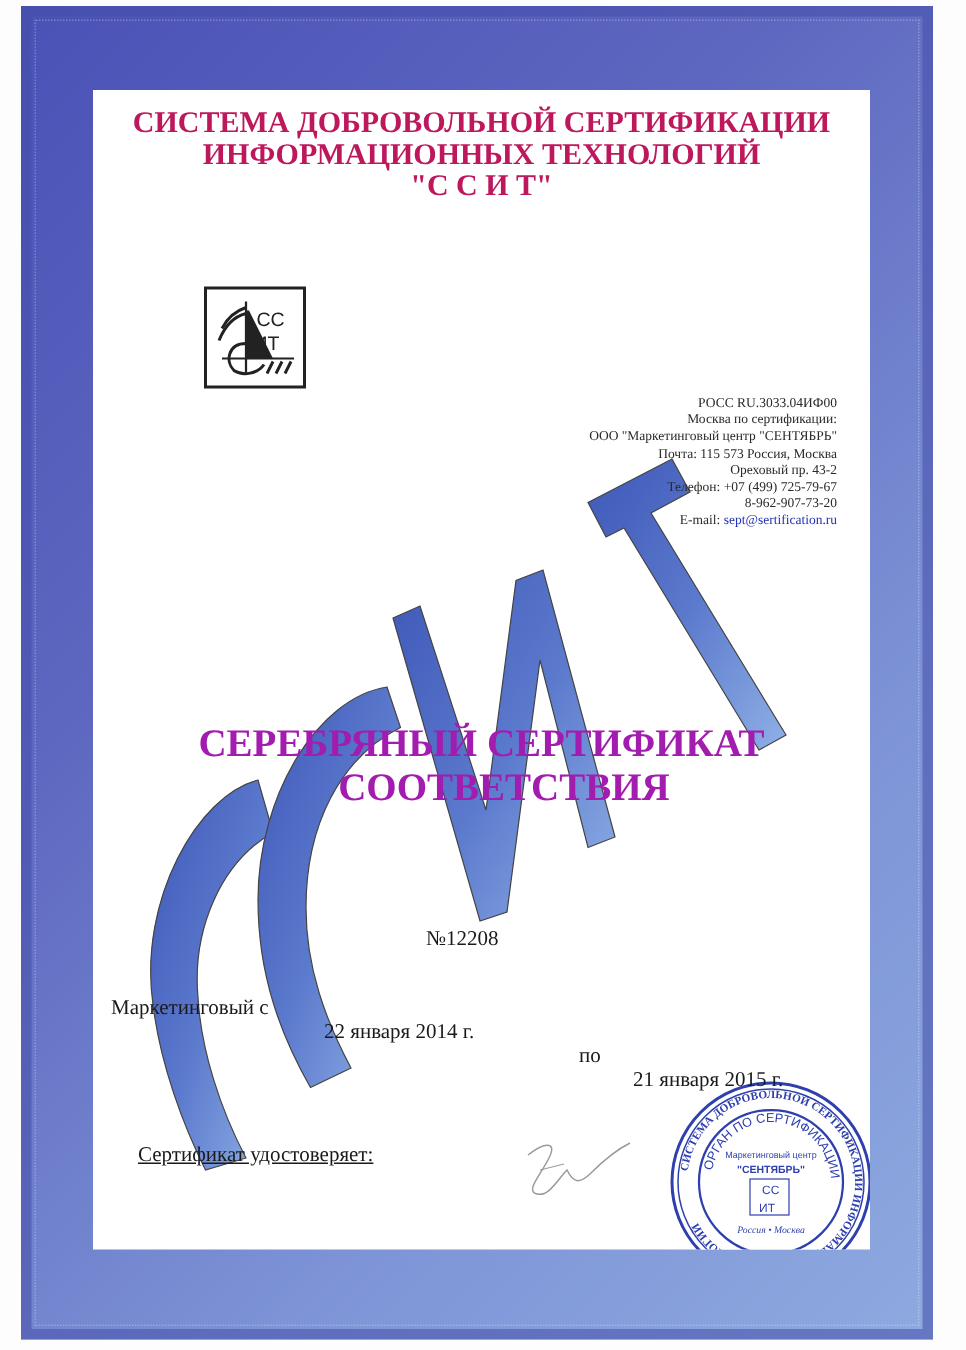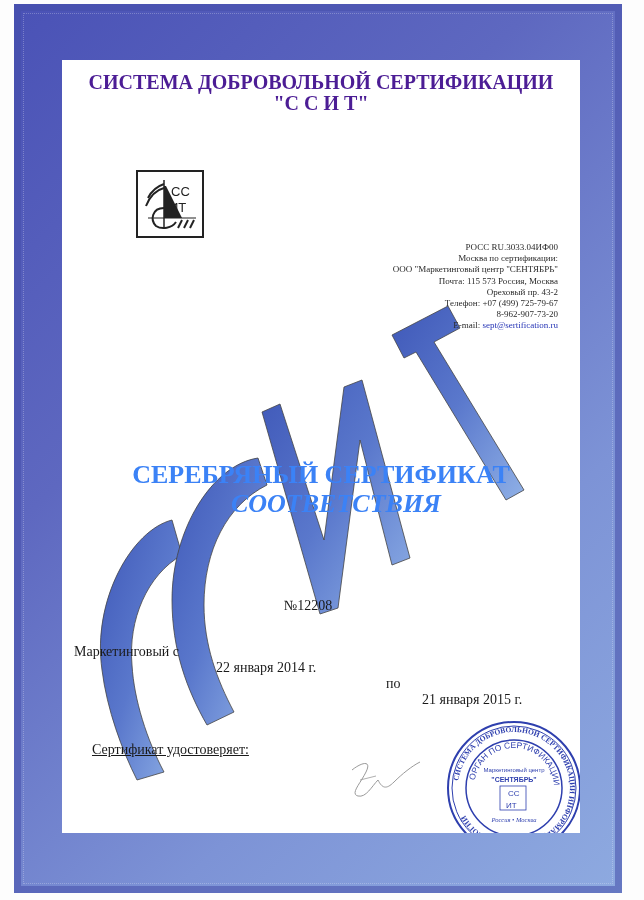--- a/index.html
+++ b/index.html
@@ -42,44 +42,44 @@
 
     
     .watermark { position: absolute; left: 0; top: 0; width: 518px; height: 773px; pointer-events: none; }
 
     .abs { position: absolute; white-space: nowrap; }
 
     .org-title {
       position: absolute; left: 0; top: 12px; width: 518px;
       text-align: center;
       font-weight: bold; font-size: 20px; line-height: 21px;
-      color: #4c1d95;
+      color: #be185d;
     }
     .org-title div { white-space: nowrap; }
 
     .logo-box {
       position: absolute; left: 74px; top: 68px;
       width: 68px; height: 68px;
       border: 2px solid #222; box-sizing: border-box; background: #fff;
     }
     .logo-box svg { width: 100%; height: 100%; display: block; }
 
     .info-block {
       position: absolute; right: 22px; top: 72px;
       text-align: right; font-size: 9px; line-height: 11.2px; color: #2a2a2a;
     }
     .info-block div { white-space: nowrap; }
     .info-block a { color: #2433b5; }
 
     .cert-title {
       position: absolute; left: 0; top: 200px; width: 518px;
       text-align: center; font-weight: bold; font-size: 26px; line-height: 29px;
-      color: #3b82f6;
+      color: #a21caf;
     }
-    .cert-title .l2 { padding-left: 30px; font-style: italic; }
+    .cert-title .l2 { padding-left: 30px; }
 
     .cert-number { left: 222px; top: 280px; font-size: 14px; }
     .valid-label { left: 12px; top: 310px; font-size: 14px; }
     .valid-from  { left: 154px; top: 310px; font-size: 14px; }
     .valid-po    { left: 324px; top: 310px; font-size: 14px; }
     .valid-to    { left: 360px; top: 310px; font-size: 14px; }
     .certifies   { left: 30px; top: 344px; font-size: 14px; text-decoration: underline; }
 
     .signature { position: absolute; left: 270px; top: 690px; width: 90px; height: 60px; }
 
@@ -110,20 +110,21 @@
 
       <path d="M196,398 C150,405 110,470 110,540 C110,590 125,630 145,665 L172,652 C155,620 142,585 142,545 C142,490 165,445 205,425 Z" fill="url(#wm)" stroke="#444" stroke-width="0.8"></path>
 
       <path d="M200,352 L218,344 L262,480 L282,327 L300,320 L348,498 L330,505 L298,380 L276,548 L258,554 Z" fill="url(#wm)" stroke="#444" stroke-width="0.8"></path>
 
       <path d="M330,275 L386,246 L398,268 L372,282 L462,430 L444,440 L354,292 L342,298 Z" fill="url(#wm)" stroke="#444" stroke-width="0.8"></path>
     </svg>
 
     <div class="org-title txt">
       <div>СИСТЕМА ДОБРОВОЛЬНОЙ СЕРТИФИКАЦИИ</div>
+      <div>ИНФОРМАЦИОННЫХ ТЕХНОЛОГИЙ</div>
       <div>"С С И Т"</div>
     </div>
 
     <div class="logo-box txt">
       <svg viewBox="0 0 64 64">
         <path d="M10,26 C14,18 20,14 26,12" stroke="#222" stroke-width="2" fill="none"></path>
         <path d="M8,34 C12,24 18,18 26,16" stroke="#222" stroke-width="2" fill="none"></path>
         <line x1="26" y1="8" x2="26" y2="56" stroke="#222" stroke-width="1.5"></line>
         <polygon points="26,14 28,14 44,46 26,46" fill="#222"></polygon>
         <path d="M26,36 C14,36 12,48 18,54 C24,58 34,56 38,50" stroke="#222" stroke-width="2" fill="none"></path>

